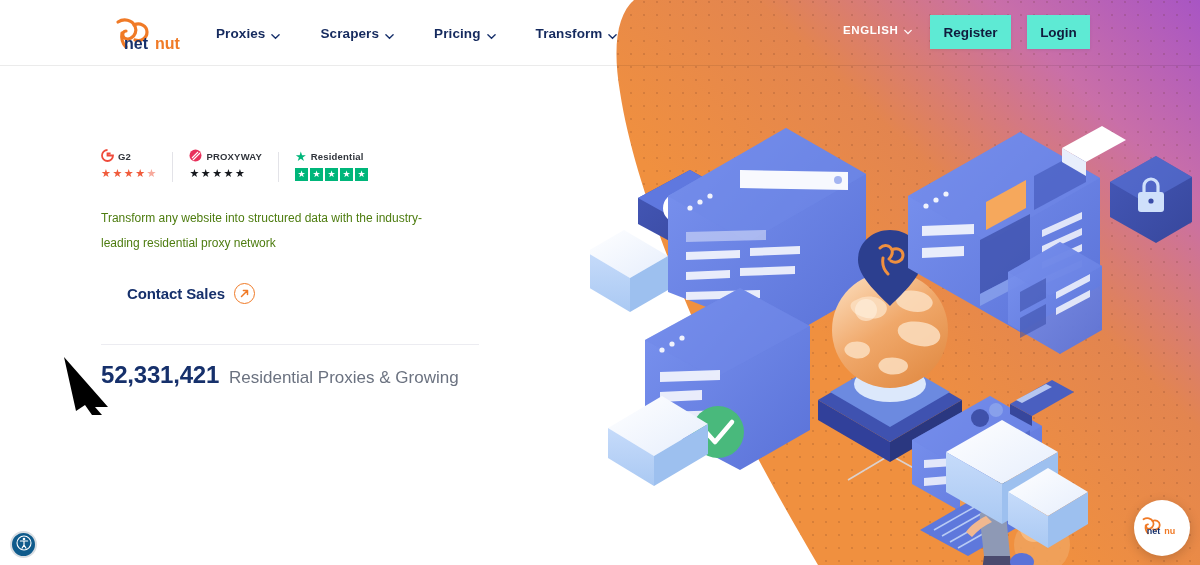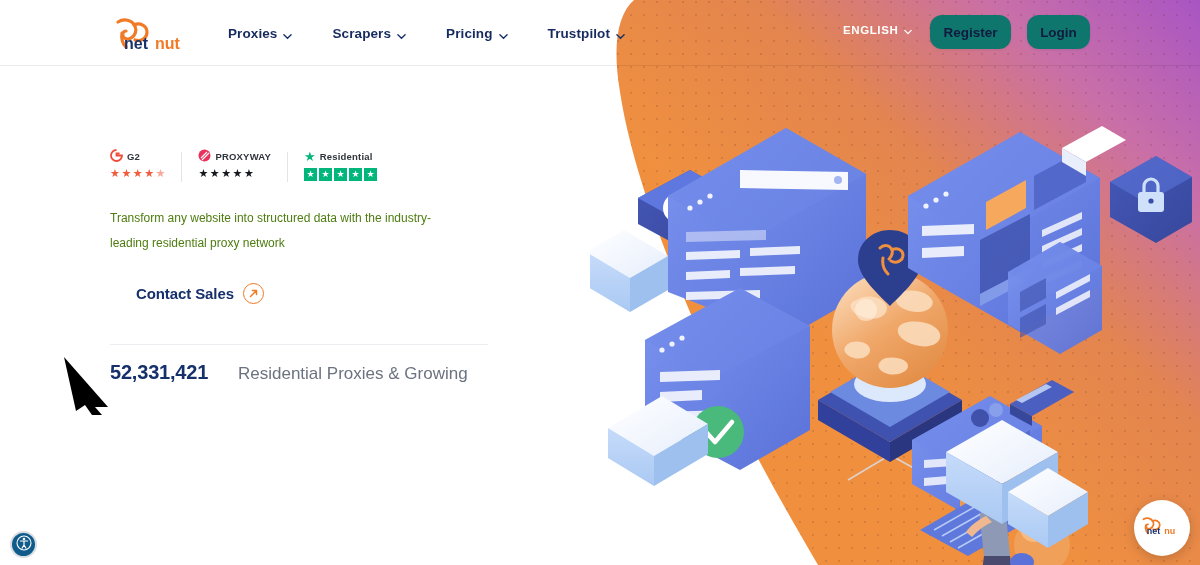--- a/index.html
+++ b/index.html
@@ -25,47 +25,47 @@
     width:1200px; height:66px;
     z-index:5;
     display:flex; align-items:center;
   }
   #header-line {
     position:absolute; left:0; top:65px; width:1200px; height:1px;
     background:rgba(0,0,0,0.08); z-index:6;
   }
   #logo { position:absolute; left:110px; top:16px; width:82px; height:36px; }
   #nav {
-    position:absolute; left:228px; top:0; height:66px;
+    position:absolute; left:216px; top:0; height:66px;
     display:flex; gap:40px;
   }
   .nav-item {
     display:flex; align-items:center; gap:6px;
     font-size:13.5px; font-weight:bold; color:#152a5e;
     letter-spacing:.1px; cursor:pointer; white-space:nowrap;
   }
   .chev { width:9px; height:9px; display:inline-block; }
   #lang {
     position:absolute; left:843px; top:24px;
     display:flex; align-items:center; gap:6px;
     font-size:11.5px; font-weight:bold; color:#ffffff;
     letter-spacing:.6px; cursor:pointer;
   }
   .hdr-btn {
     position:absolute; top:15px; height:34px;
-    background:#0f766e; border-radius:12px;
+    background:#5eead4; border-radius:0;
     display:flex; align-items:center; justify-content:center;
     font-size:13.5px; font-weight:bold; color:#101b3d;
     cursor:pointer; box-shadow:0 1px 3px rgba(0,0,0,.08);
   }
   #btn-register { left:930px; width:81px; }
   #btn-login    { left:1027px; width:63px; }
 
   
-  #content { position:absolute; left:110px; top:150px; z-index:4; }
+  #content { position:absolute; left:101px; top:150px; z-index:4; }
 
   #badges { display:flex; align-items:flex-start; height:40px; }
   .badge { display:flex; flex-direction:column; gap:5px; }
   .badge-top { display:flex; align-items:center; gap:4px; height:13px; }
   .badge-name { font-size:9.5px; font-weight:bold; color:#30343b; letter-spacing:.2px; }
   .sep { width:1px; height:30px; background:#e3e3e8; margin:2px 16px 0 16px; }
   .stars { display:flex; gap:1.5px; align-items:center; }
   .star { font-size:11px; line-height:11px; }
   .tp-boxes { display:flex; gap:2px; }
   .tp-box {
@@ -108,21 +108,21 @@
   }
   #arrow-circle {
     width:21px; height:21px; border-radius:50%;
     border:1.6px solid #f07a26;
     display:flex; align-items:center; justify-content:center;
   }
 
   #divider { margin-top:40px; width:378px; height:1px; background:#ececf1; }
   #stats { margin-top:16px; display:flex; align-items:baseline; }
   #stat-num {
-    font-size:20px; font-weight:bold; color:#16306b; letter-spacing:-.2px;
+    font-size:24px; font-weight:bold; color:#16306b; letter-spacing:-.2px;
     width:128px;
   }
   #stat-label { font-size:17px; color:#6b7280; }
 
   
   #pointer { position:absolute; left:62px; top:355px; z-index:7; }
 
   
   #a11y {
     position:absolute; left:10px; top:531px;
@@ -421,21 +421,21 @@
     </div>
     <div class="nav-item">
       <span>Pricing</span>
       <span class="chev">
         <svg viewBox="0 0 10 10" width="9" height="9">
             <path d="M1 3 L5 7 L9 3" stroke="#16306b" stroke-width="1.5" fill="none" stroke-linecap="round"></path>
           </svg>
       </span>
     </div>
     <div class="nav-item">
-      <span>Trustpilot</span>
+      <span>Transform</span>
       <span class="chev">
         <svg viewBox="0 0 10 10" width="9" height="9">
             <path d="M1 3 L5 7 L9 3" stroke="#16306b" stroke-width="1.5" fill="none" stroke-linecap="round"></path>
           </svg>
       </span>
     </div>
   </div>
 
   <div id="lang">
     <span>ENGLISH</span>

